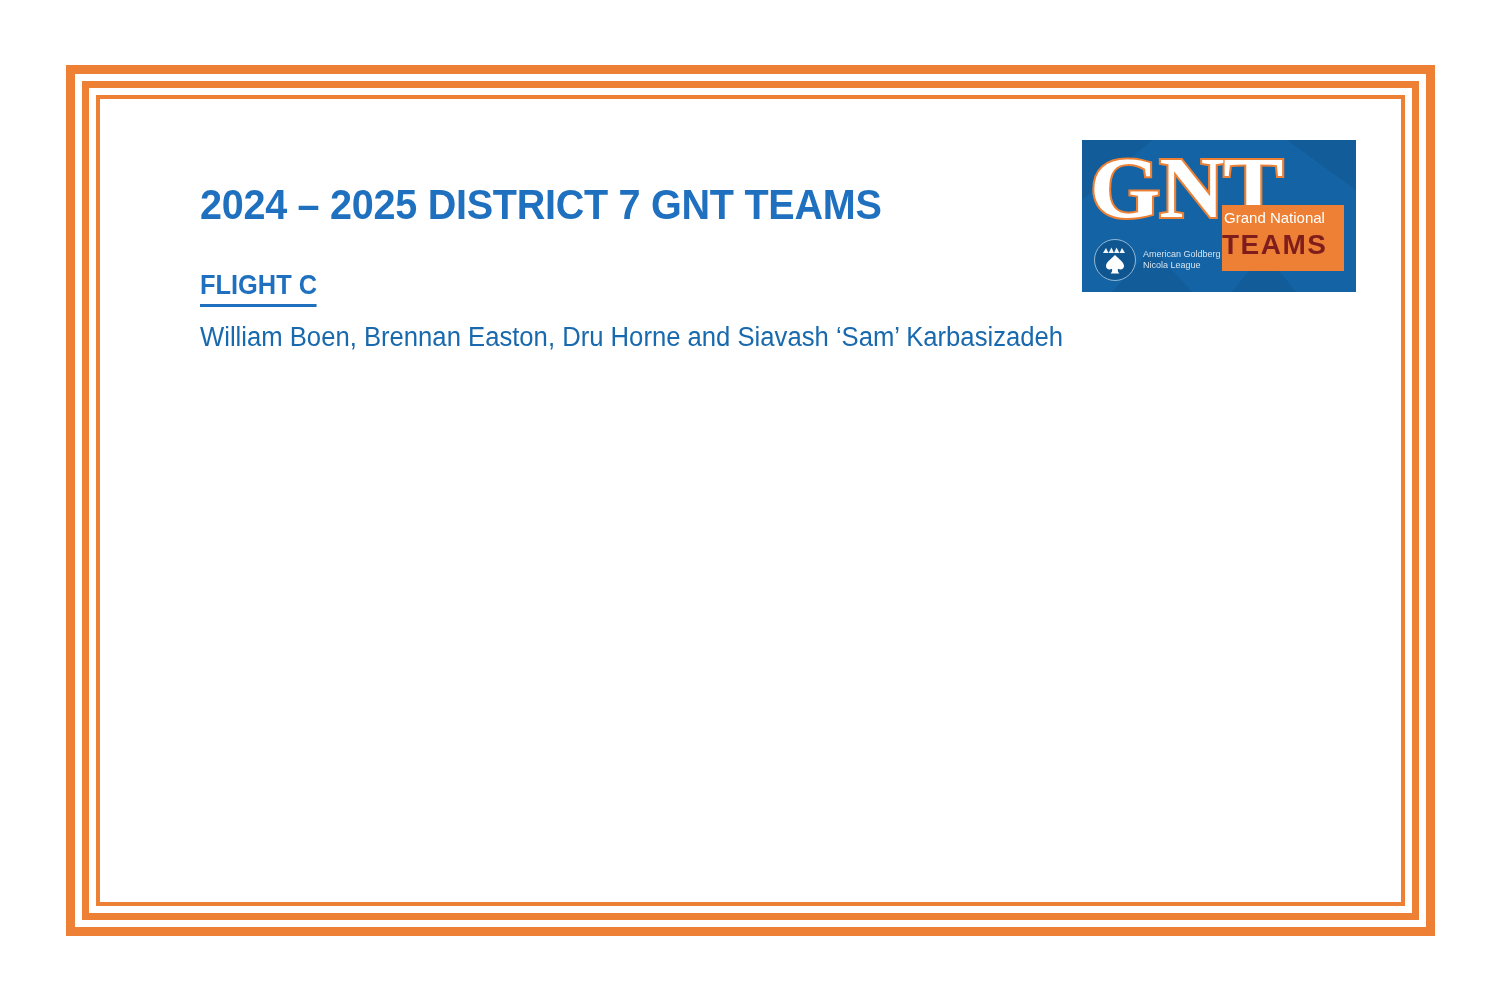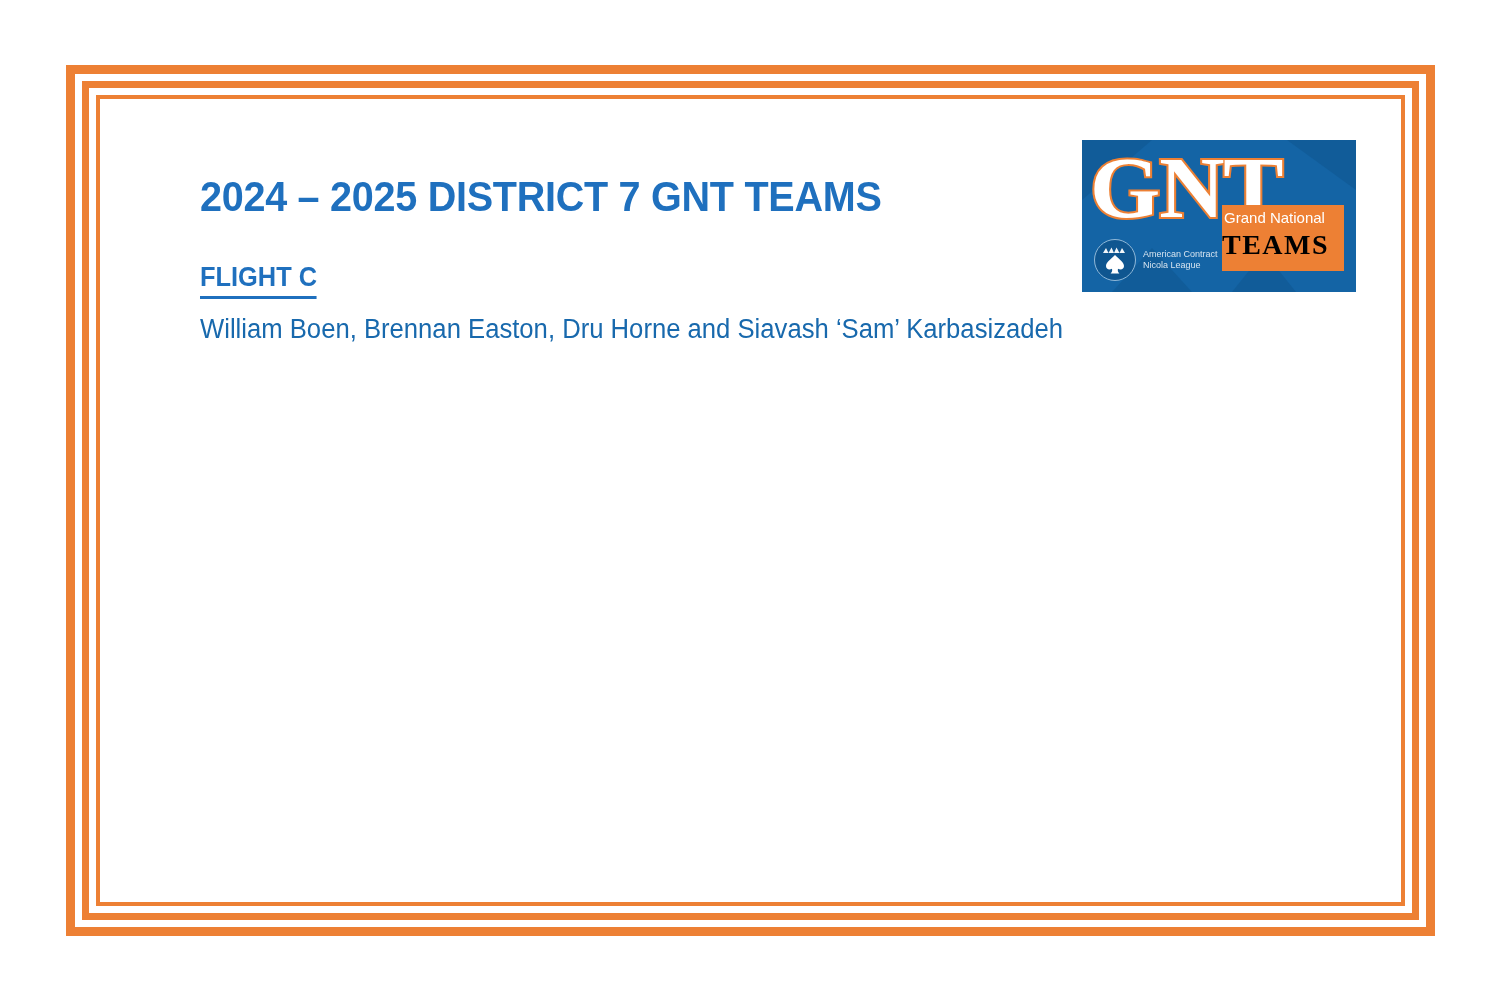--- a/index.html
+++ b/index.html
@@ -47,21 +47,21 @@
   #frame-inner {
     left: 96px;  top: 95px;
     width: 1309px; height: 811px;
     border-width: 4px;
   }
 
   
   #content {
     position: absolute;
     left: 200px;
-    top: 174px;
+    top: 182px;
     width: 1160px;
   }
 
   #page-title {
     font-family: "Liberation Sans", sans-serif;
     font-size: 43px;
     font-weight: bold;
     color: #1F70BE;
     letter-spacing: -0.3px;
     line-height: 1.05;
@@ -155,24 +155,24 @@
   #grand-national {
     font-family: "Liberation Sans", sans-serif;
     font-size: 15px;
     font-weight: normal;
     color: #ffffff;
     text-align: center;
     line-height: 20px;
     white-space: nowrap;
   }
   #teams-word {
-    font-family: Liberation Serif, serif;
+    font-family: Liberation Sans, sans-serif;
     font-size: 28px;
     font-weight: bold;
-    color: #000000;
+    color: #7f1d1d;
     text-align: center;
     line-height: 34px;
     letter-spacing: 1.5px;
     white-space: nowrap;
   }
 
   #acbl-block {
     position: absolute;
     left: 12px;
     top: 96px;
@@ -240,19 +240,19 @@
         <svg width="40" height="40" viewBox="0 0 40 40" aria-hidden="true">
           <circle cx="20" cy="20" r="18" fill="#0F5690"></circle>
           <path d="M8 13 L11 8 L13.5 13 L16.5 7.5 L19 13 L21.5 7.5 L24.5 13 L27 8 L30 13 Z" fill="#ffffff" opacity="0.95"></path>
           <path d="M20 15 C15 20, 11 22.5, 11 26 C11 29, 14 30.5, 17 28.8
                    C17.6 31, 16.8 32.5, 15.6 33.5 L24.4 33.5
                    C23.2 32.5, 22.4 31, 23 28.8 C26 30.5, 29 29, 29 26
                    C29 22.5, 25 20, 20 15 Z" fill="#ffffff"></path>
         </svg>
       </div>
       <div id="acbl-text">
-        <div>American Contract</div>
+        <div>American Goldberg</div>
         <div>Nicola League</div>
       </div>
     </div>
   </div>
 
 </div>
 
 </body></html>

